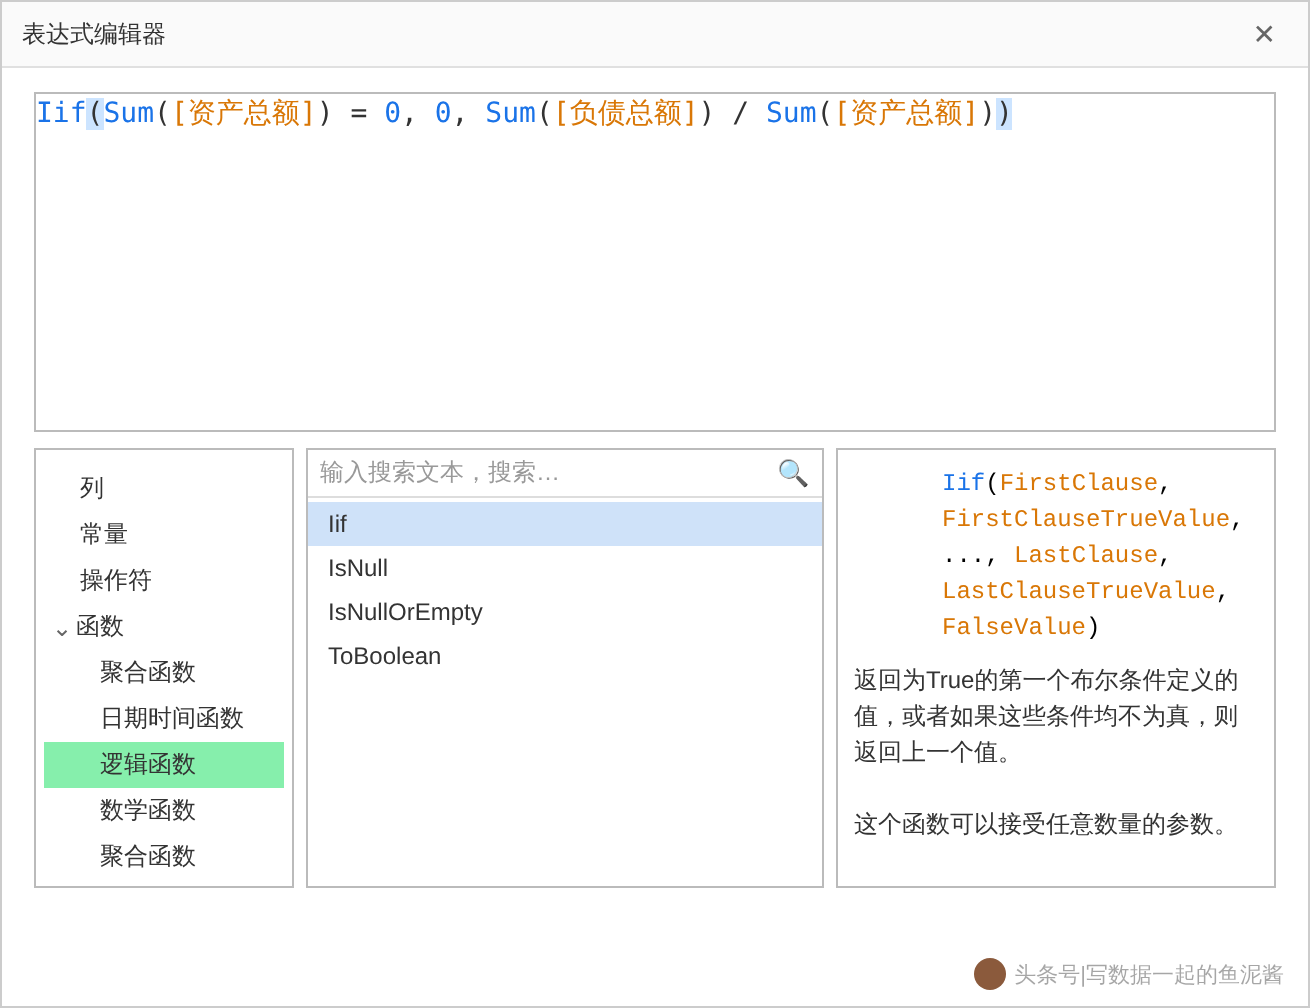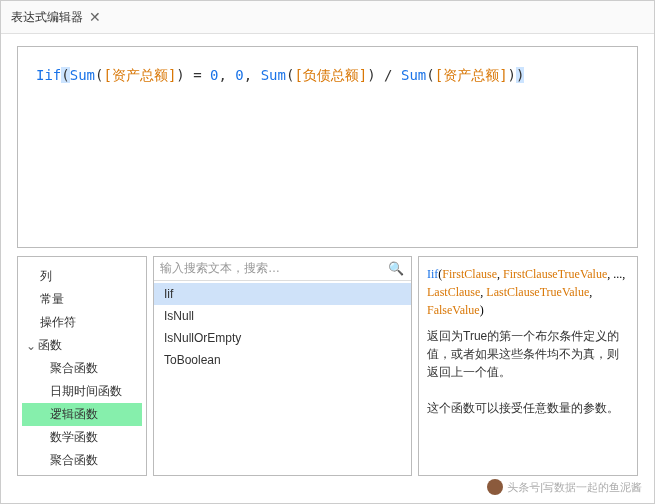--- a/index.html
+++ b/index.html
@@ -1,21 +1,21 @@
 <!DOCTYPE html>
 <html><head>
 <meta charset="utf-8">
 <style>
 * { box-sizing: border-box; margin: 0; padding: 0; }
 body { font-family: "Microsoft YaHei", Arial, sans-serif; font-size: 12px; background: #fff; width: 655px; height: 504px; overflow: hidden; }
 .dialog { border: 1px solid #ccc; width: 655px; height: 504px; display: flex; flex-direction: column; position: relative; }
-.titlebar { display: flex; align-items: center; justify-content: flex-start; padding: 6px 10px; border-bottom: 1px solid #e0e0e0; background: #fafafa; }
+.titlebar { display: flex; align-items: center; justify-content: space-between; padding: 6px 10px; border-bottom: 1px solid #e0e0e0; background: #fafafa; }
 .titlebar .title { font-size: 12px; color: #333; }
 .titlebar .close { font-size: 14px; color: #666; cursor: pointer; padding: 2px 6px; }
-.expr-area { margin: 12px 16px 8px 16px; border: 1px solid #bbb; height: 202px; padding: 18px; font-family: Consolas, monospace; font-size: 14px; line-height: 1.5; background: #fff; }
+.expr-area { margin: 12px 16px 8px 16px; border: 1px solid #bbb; height: 170px; padding: 0; font-family: Consolas, monospace; font-size: 14px; line-height: 1.5; background: #fff; }
 .expr-area .tok-fn { color: #1a73e8; }
 .expr-area .tok-field { color: #d97706; }
 .expr-area .tok-num { color: #1a73e8; }
 .expr-area .tok-op { color: #333; }
 .expr-area .sel { background: #cce4ff; }
 .bottom { display: flex; margin: 0 16px 10px 16px; gap: 6px; height: 220px; }
 .panel { border: 1px solid #bbb; background: #fff; }
 .tree-panel { width: 130px; padding: 8px 4px; overflow: auto; }
 .tree-item { padding: 3px 8px 3px 18px; cursor: pointer; color: #333; white-space: nowrap; }
 .tree-item.parent { padding-left: 4px; display: flex; align-items: center; }
@@ -24,21 +24,21 @@
 .chevron { display: inline-block; width: 10px; color: #666; margin-right: 2px; }
 .middle-panel { flex: 1; display: flex; flex-direction: column; }
 .search-row { border-bottom: 1px solid #ddd; display: flex; align-items: flex-start; padding: 4px 6px; }
 .search-input { border: none; outline: none; flex: 1; font-size: 12px; color: #333; background: transparent; }
 .search-input::placeholder { color: #999; }
 .search-icon { color: #999; font-size: 13px; }
 .fn-list { flex: 1; overflow: auto; padding: 2px 0; }
 .fn-item { padding: 4px 10px; cursor: pointer; color: #333; }
 .fn-item.selected { background: #cfe2f9; }
 .desc-panel { width: 220px; padding: 8px; font-size: 12px; line-height: 1.5; overflow: auto; }
-.desc-sig { font-family: Liberation Serif, serif; font-size: 12px; margin-bottom: 8px; word-break: break-word; }
+.desc-sig { font-family: Liberation Mono, monospace; font-size: 12px; margin-bottom: 8px; word-break: break-word; margin-left: 44px; }
 .sig-fn { color: #1a73e8; }
 .sig-arg { color: #d97706; }
 .desc-text { color: #333; }
 .watermark { position: absolute; bottom: 8px; right: 12px; color: rgba(0,0,0,0.35); font-size: 11px; display: flex; align-items: flex-end; gap: 4px; }
 .wm-avatar { width: 16px; height: 16px; border-radius: 50%; background: #8b5a3c; display: inline-block; }
 </style>
 </head>
 <body>
 
 <div class="dialog">

